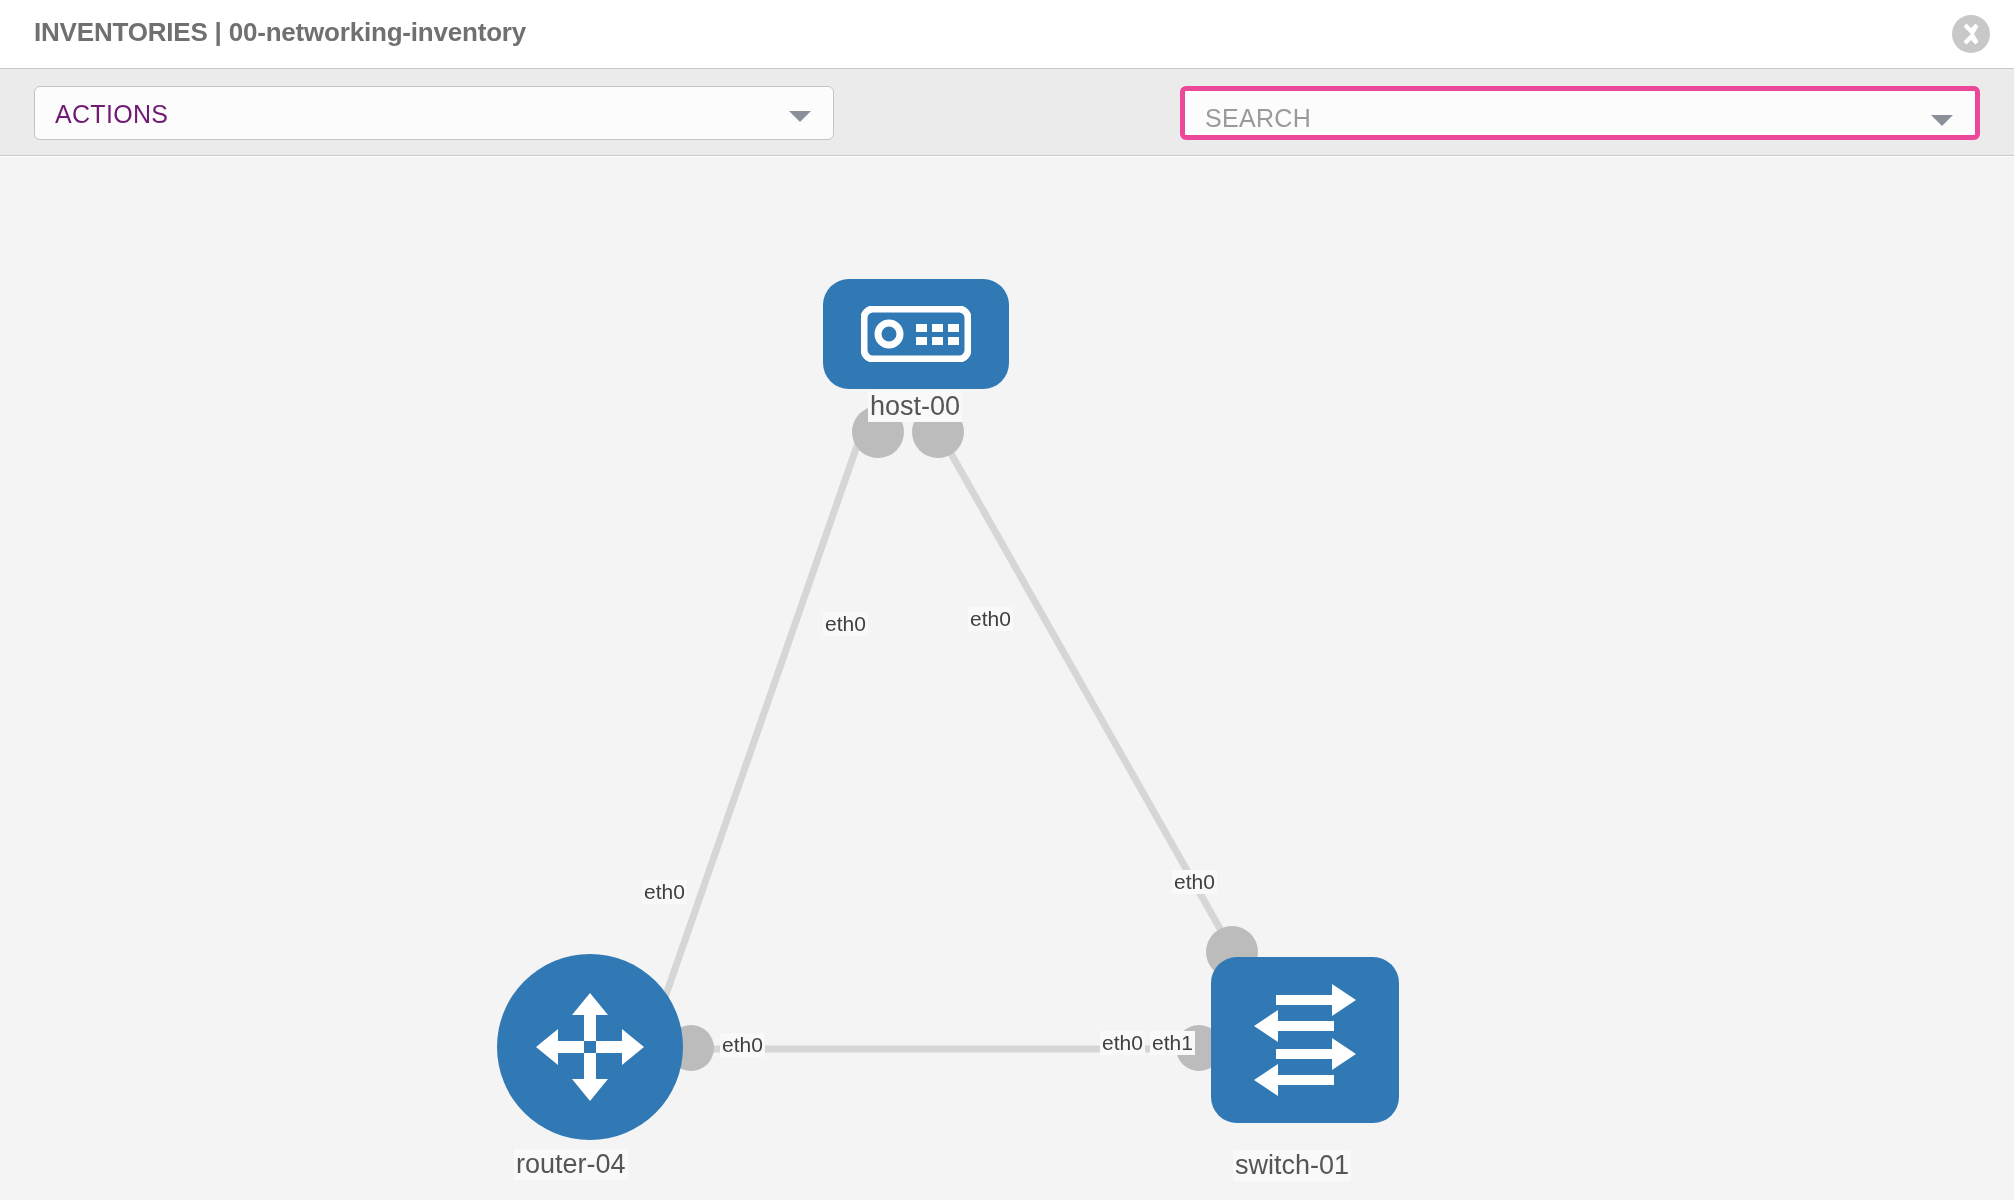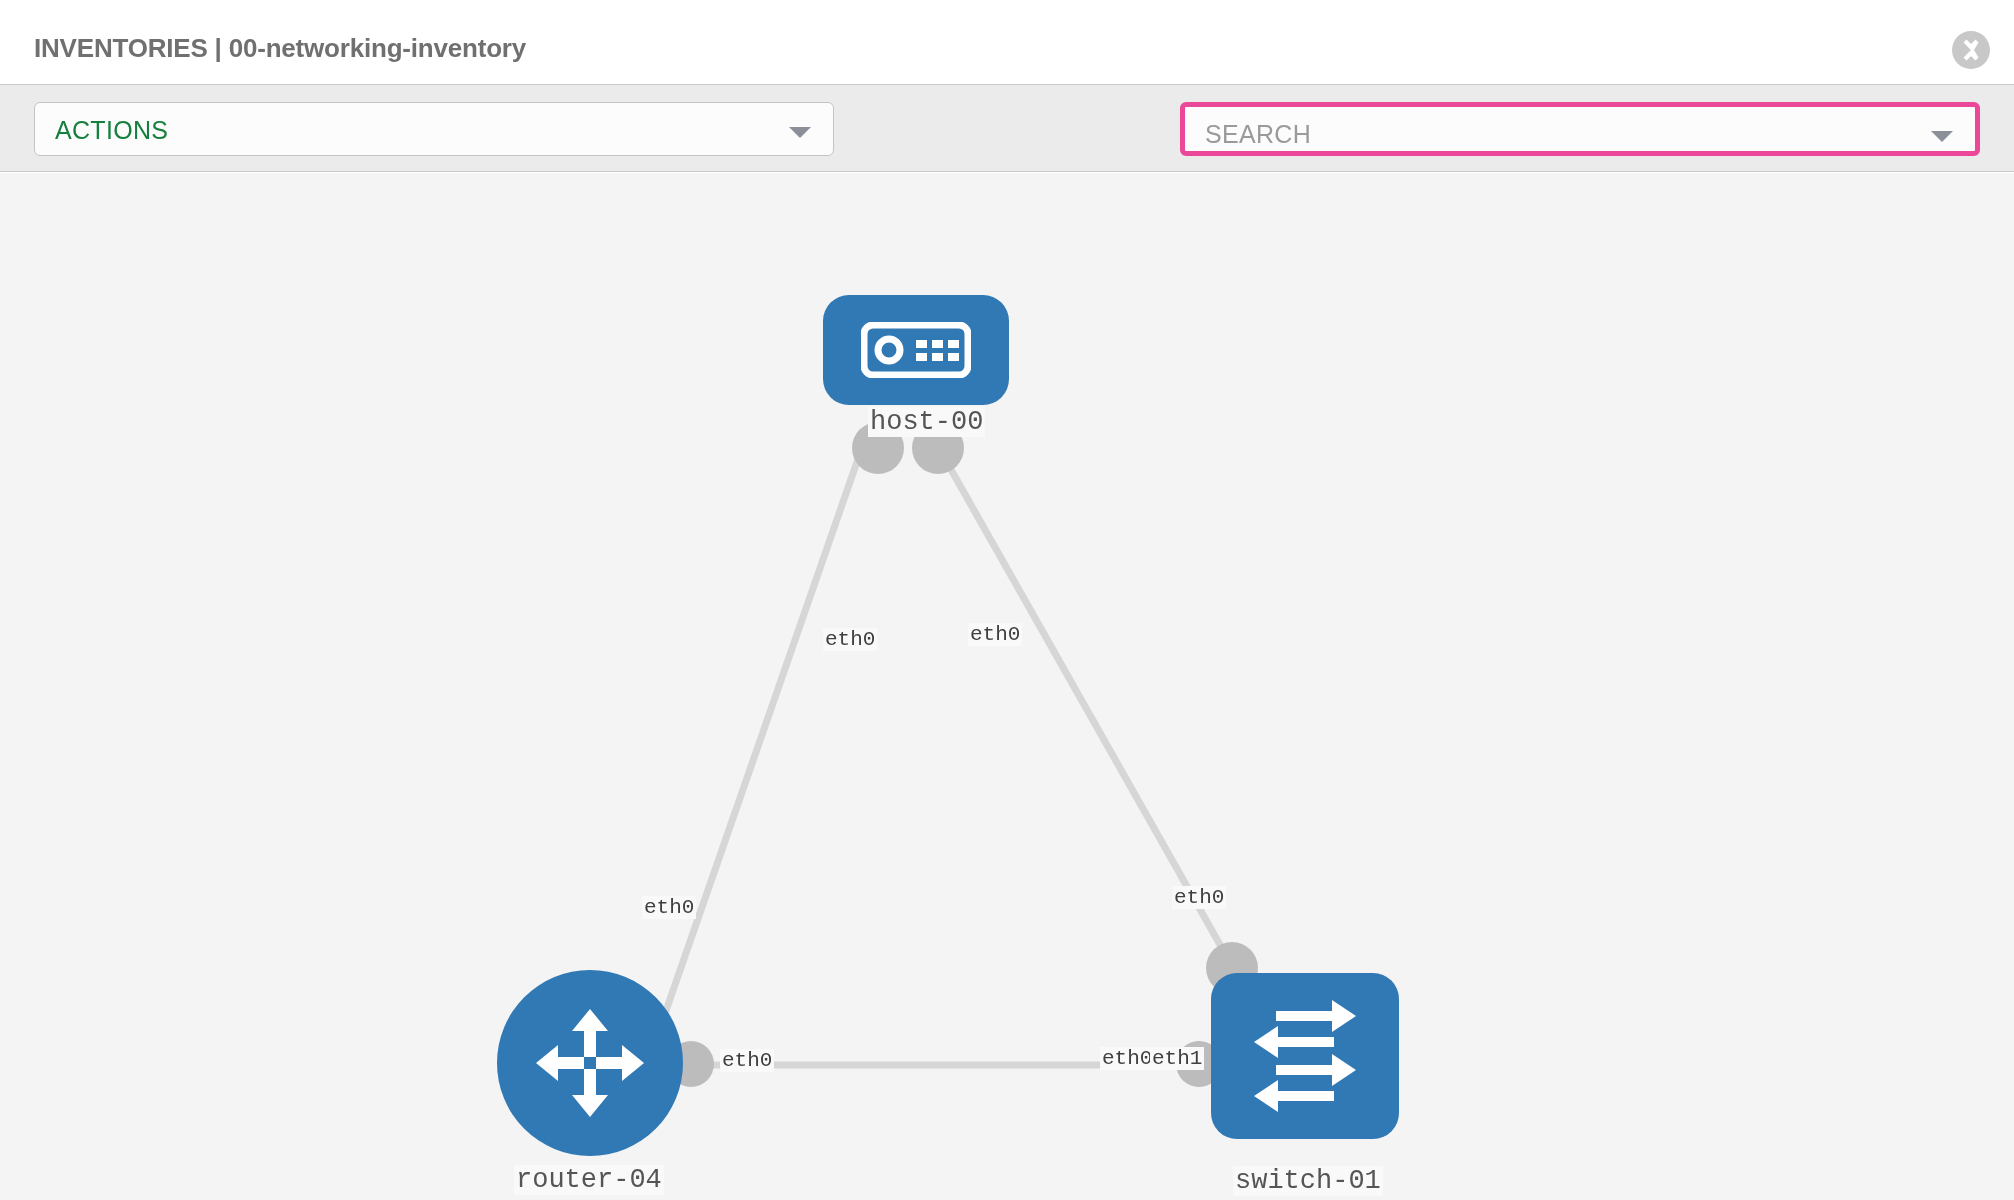--- a/index.html
+++ b/index.html
@@ -2,21 +2,21 @@
 <html><head>
 <meta charset="utf-8">
 <style>
   * { box-sizing: border-box; margin: 0; padding: 0; }
   html, body {
     width: 2014px; height: 1200px;
     font-family: "Liberation Sans", sans-serif;
     background: #ffffff;
     overflow: hidden;
   }
-  #app { position: relative; width: 2014px; height: 892px; margin-top: 16px; }
+  #app { position: relative; width: 2014px; height: 892px; }
 
   
   .header {
     position: absolute; left: 0; top: 0; width: 2014px; height: 68px;
     background: #ffffff;
   }
   .header-title {
     position: absolute; left: 34px; top: 17px;
     font-size: 26px; font-weight: bold; color: #707070;
     letter-spacing: -0.2px; white-space: nowrap;
@@ -37,21 +37,21 @@
   }
   .actions-select {
     position: absolute; left: 34px; top: 17px;
     width: 800px; height: 54px;
     background: #fcfcfc;
     border: 1px solid #c4c4c4; border-radius: 6px;
     cursor: pointer;
   }
   .actions-select .label {
     position: absolute; left: 20px; top: 13px;
-    font-size: 25px; color: #15803d; letter-spacing: 0.3px;
+    font-size: 25px; color: #701a75; letter-spacing: 0.3px;
   }
   .caret {
     position: absolute; right: 22px; top: 24px;
     width: 0; height: 0;
     border-left: 11px solid transparent;
     border-right: 11px solid transparent;
     border-top: 11px solid #8a8f99;
   }
   .tool-icon {
     position: absolute; top: 92px;
@@ -72,21 +72,20 @@
     position: absolute; left: 20px; top: 13px;
     font-size: 25px; color: #9a9a9a; letter-spacing: 0.3px;
   }
 
   
   .canvas {
     position: absolute; left: 0; top: 157px;
     width: 2014px; height: 1043px;
     background: #f4f4f4;
     overflow: hidden;
-    font-family: Liberation Mono, monospace;
   }
   .topology { position: absolute; left: 0; top: 0; width: 2014px; height: 1043px; }
 
   
   .node { position: absolute; }
   .node-shape {
     position: absolute; left: 0; top: 0;
     background: #3079b5;
     display: flex; align-items: center; justify-content: center;
     cursor: pointer;

